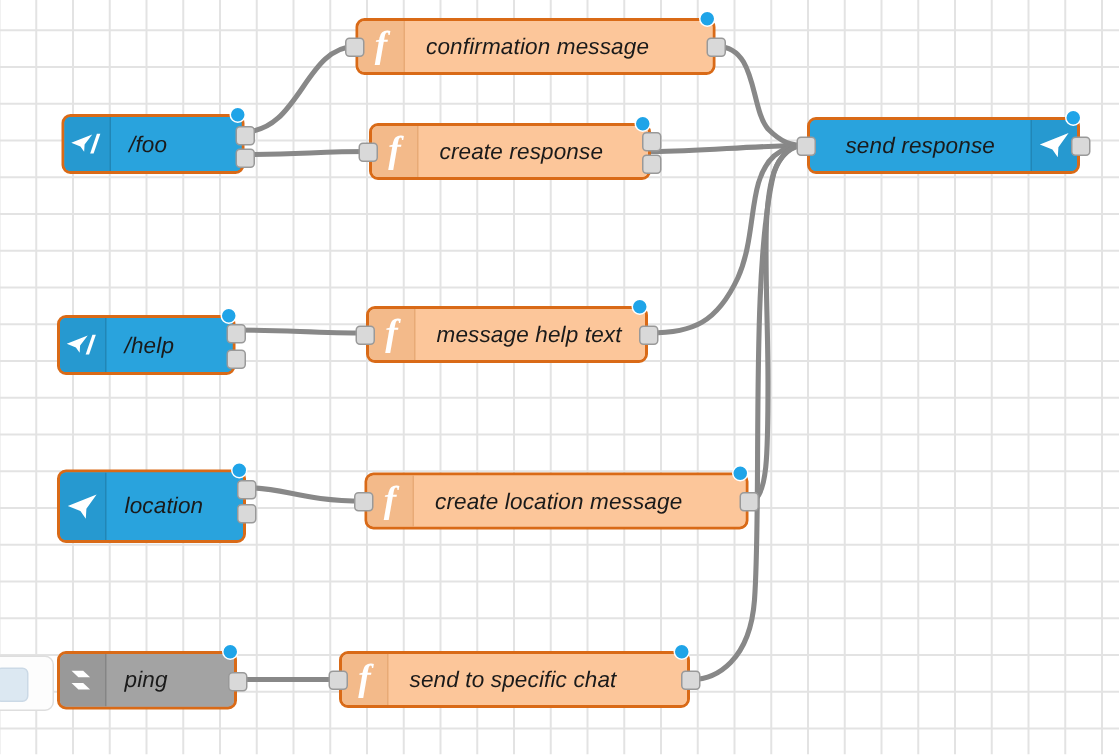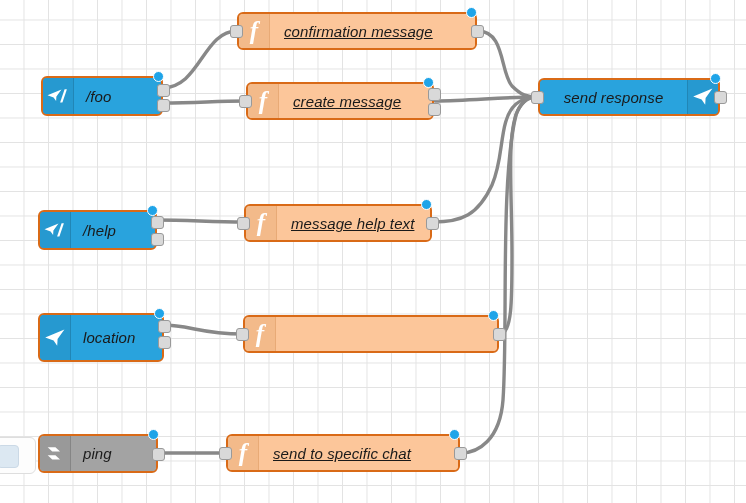--- a/index.html
+++ b/index.html
@@ -89,21 +89,21 @@
     padding-right: 0;
   }
 
   
   .node.fn { background: #fcc69a; }
   .node.fn .node-inner { background: #fcc69a; }
   .node.fn .node-icon {
     background: rgba(190,110,40,0.14);
     border-right: 1px solid rgba(190,110,40,0.20);
   }
-  .node.fn .node-label { padding-left: 14px; text-decoration: underline; }
+  .node.fn .node-label { padding-left: 14px; }
 
   
   .node.grey { background: #a3b5c6; }
   .node.grey .node-inner { background: #a3a3a3; }
   .node.grey .node-icon {
     background: rgba(0,0,0,0.06);
     border-right: 1px solid rgba(0,0,0,0.13);
   }
   .node.grey .node-label { padding-left: 12px; }
 
@@ -213,21 +213,21 @@
     <div class="port out" style="top:6px;"></div>
     <div class="port out" style="top:21px;"></div>
     <div class="status-dot" style="right:-3px;"></div>
   </div>
 
   <div class="node fn" style="left:246px; top:82px; width:188px; height:38px;">
     <div class="node-inner">
       <div class="node-icon">
         <span class="fn-glyph">f</span>
       </div>
-      <div class="node-label">create message</div>
+      <div class="node-label">create response</div>
     </div>
     <div class="port in" style="top:11px;"></div>
     <div class="port out" style="top:4px;"></div>
     <div class="port out" style="top:19px;"></div>
     <div class="status-dot" style="right:-2px;"></div>
   </div>
 
   <div class="node telegram" style="left:38px; top:210px; width:119px; height:40px;">
     <div class="node-inner">
       <div class="node-icon">
@@ -281,20 +281,21 @@
     <div class="port out" style="top:5px;"></div>
     <div class="port out" style="top:21px;"></div>
     <div class="status-dot" style="right:-3px;"></div>
   </div>
 
   <div class="node fn" style="left:243px; top:315px; width:256px; height:38px;">
     <div class="node-inner">
       <div class="node-icon">
         <span class="fn-glyph">f</span>
       </div>
+      <div class="node-label">create location message</div>
     </div>
     <div class="port in" style="top:11px;"></div>
     <div class="port out" style="top:11px;"></div>
     <div class="status-dot" style="right:-2px;"></div>
   </div>
 
   <div class="node grey" style="left:38px; top:434px; width:120px; height:39px;">
     <div class="node-inner">
       <div class="node-icon">
         <svg class="arrow-svg" viewBox="0 0 24 24" aria-hidden="true">

